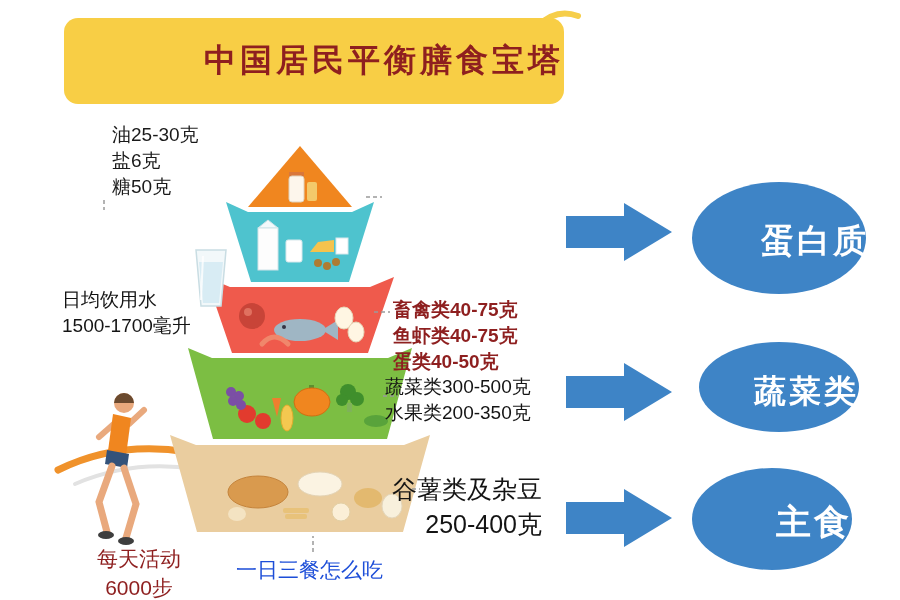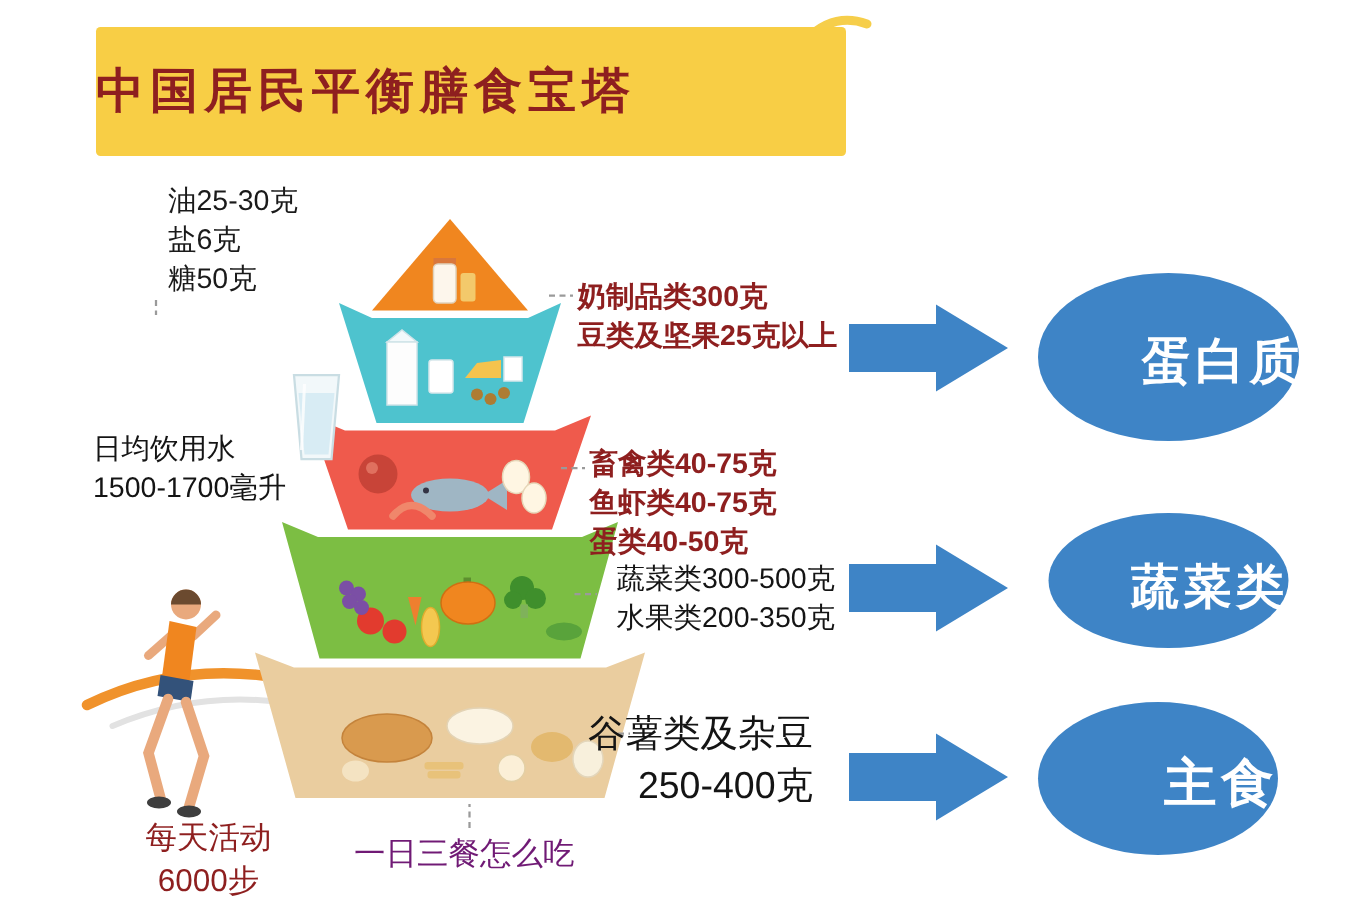--- a/index.html
+++ b/index.html
@@ -3,35 +3,35 @@
 <meta charset="utf-8">
 <style>
   html,body{margin:0;padding:0;background:#fff;}
   .stage{
     position:relative;width:900px;height:600px;background:#ffffff;overflow:hidden;
     font-family:"Liberation Sans","DejaVu Sans",sans-serif;
   }
   svg.layer{position:absolute;left:0;top:0;z-index:1;}
   .banner{
     position:absolute;left:64px;top:18px;width:500px;height:86px;
-    background:#F8CE45;border-radius:3px;z-index:2;
-    display:flex;align-items:center;justify-content:flex-start;
+    background:#F8CE45;border-radius:14px;z-index:2;
+    display:flex;align-items:center;justify-content:flex-end;
   }
   .banner .title{
     color:#8E1F1F;font-size:32px;font-weight:bold;letter-spacing:4px;white-space:nowrap;
   }
   .lbl{position:absolute;z-index:2;line-height:1.38;white-space:nowrap;}
   .lbl-oils{left:112px;top:122px;font-size:19px;color:#1a1a1a;}
   .lbl-dairy{left:385px;top:186px;font-size:19px;color:#8E1F1F;font-weight:bold;}
   .lbl-meat{left:393px;top:281px;font-size:19px;color:#8E1F1F;font-weight:bold;margin-top:16px;}
-  .lbl-veg{left:385px;top:374px;font-size:19px;color:#141414;margin-left:26px;}
+  .lbl-veg{left:385px;top:374px;font-size:19px;color:#141414;}
   .lbl-staples{left:392px;top:472px;width:150px;text-align:right;font-size:25px;color:#141414;}
   .lbl-water{left:62px;top:287px;width:180px;text-align:left;font-size:19px;color:#141414;}
   .lbl-activity{left:74px;top:545px;width:130px;text-align:center;font-size:21px;color:#8E1F1F;}
-  .lbl-meals{left:236px;top:556px;font-size:21px;color:#701a75;}
+  .lbl-meals{left:236px;top:556px;font-size:21px;color:#1d4ed8;}
   .cat{
     position:absolute;z-index:2;text-align:right;color:#ffffff;font-weight:bold;
     letter-spacing:3px;
   }
   .cat-protein{left:689px;top:219px;width:180px;font-size:33px;}
   .cat-veg{left:699px;top:370px;width:160px;font-size:32px;}
   .cat-staple{left:692px;top:499px;width:160px;font-size:35px;}
 </style>
 </head>
 <body>
@@ -157,24 +157,20 @@
   <div class="lbl lbl-water">
     <div>日均饮用水</div>
     <div>1500-1700毫升</div>
   </div>
 
   <div class="lbl lbl-activity">
     <div>每天活动</div>
     <div>6000步</div>
   </div>
 
-  <div class="lbl lbl-dairy">
-    <div>奶制品类300克</div>
-    <div>豆类及坚果25克以上</div>
-  </div>
 
   <div class="lbl lbl-meat">
     <div>畜禽类40-75克</div>
     <div>鱼虾类40-75克</div>
     <div>蛋类40-50克</div>
   </div>
 
   <div class="lbl lbl-veg">
     <div>蔬菜类300-500克</div>
     <div>水果类200-350克</div>

